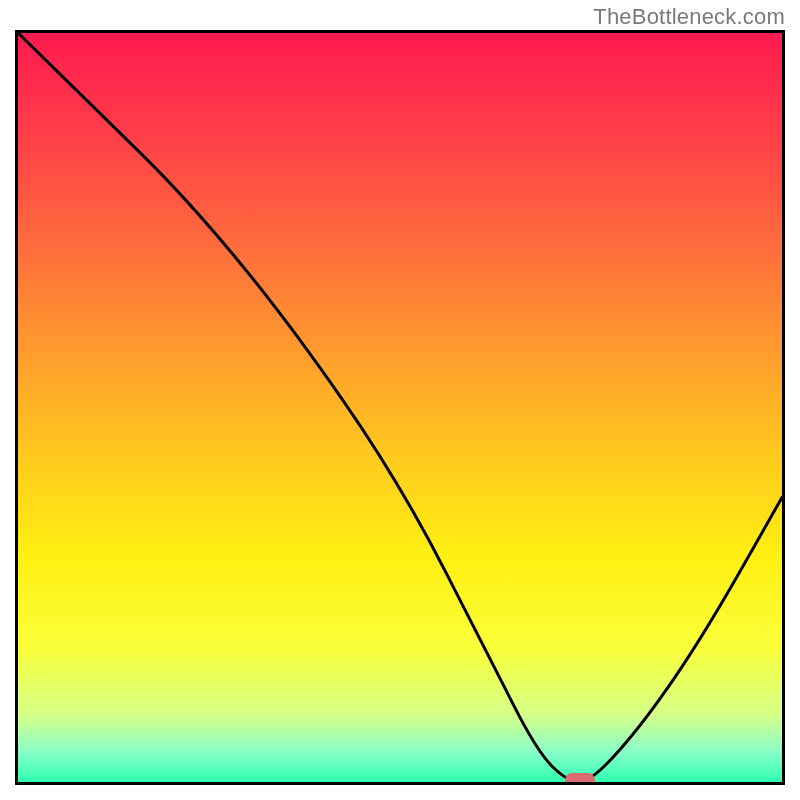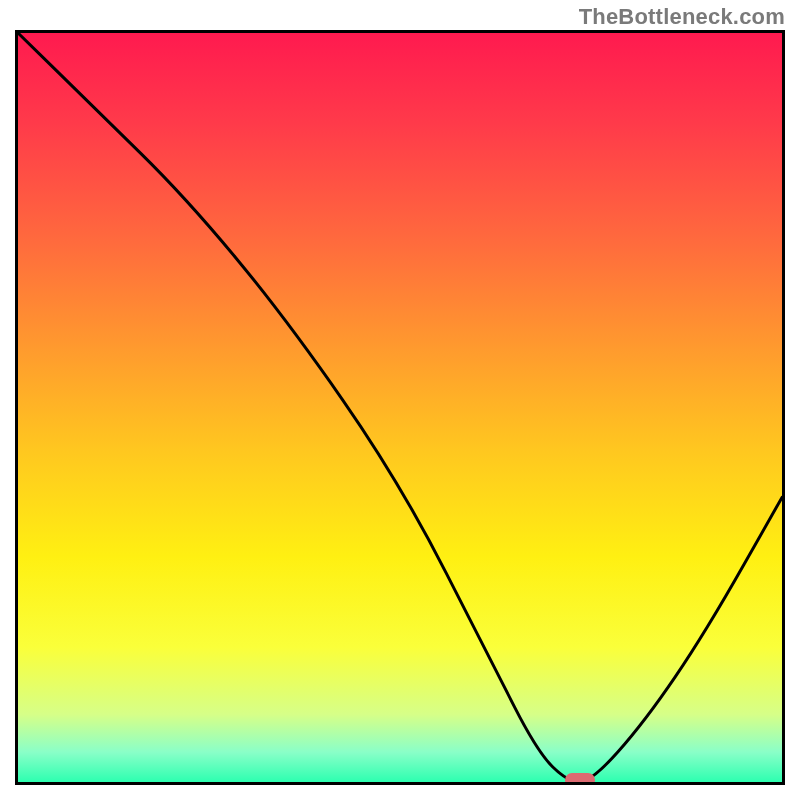--- a/index.html
+++ b/index.html
@@ -33,21 +33,21 @@
       #8affc8 96%,
       #2dffb0 100%
     );
   }
   .watermark {
     position: absolute;
     top: 4px;
     right: 15px;
     color: #7a7a7a;
     font-size: 22px;
-    font-weight: 700;
+    font-weight: 400;
     letter-spacing: 0.2px;
   }
   svg.curve {
     position: absolute;
     left: 0;
     top: 0;
     width: 100%;
     height: 100%;
   }
   .marker {

